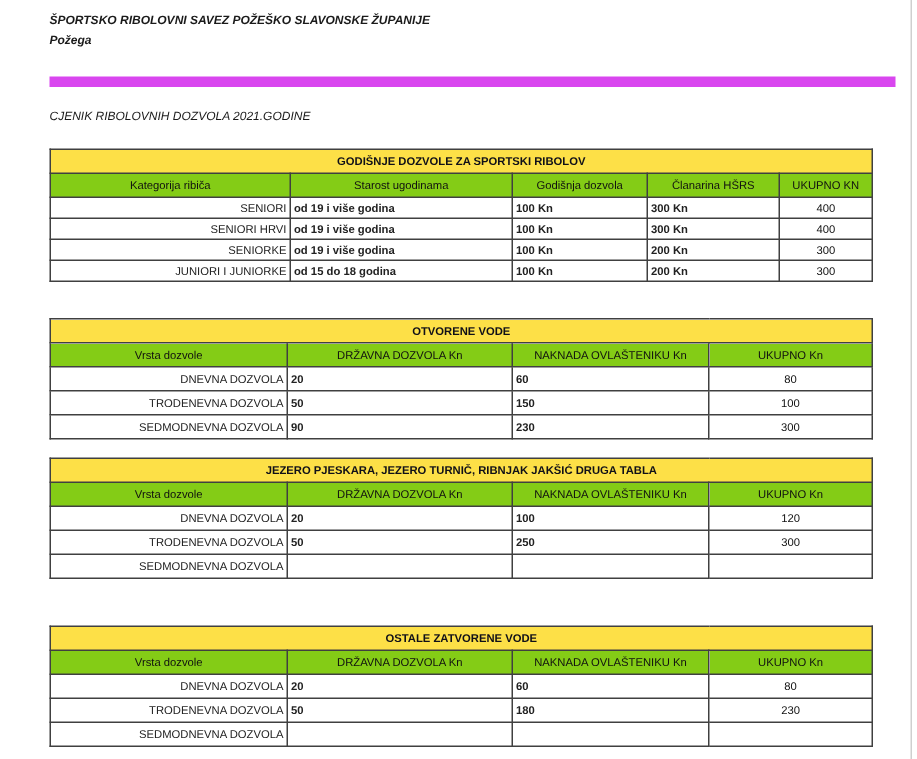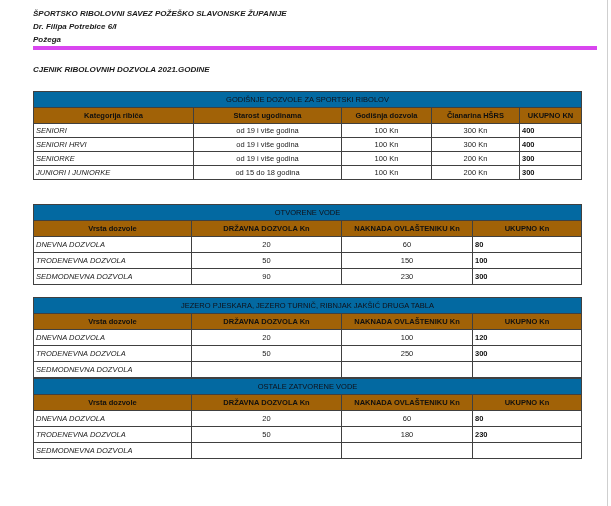--- a/index.html
+++ b/index.html
@@ -8,90 +8,89 @@
     width: 611px; height: 506px;
     background: #ffffff;
     font-family: "Liberation Sans", sans-serif;
     position: relative;
     overflow: hidden;
   }
   .doc { position: absolute; left: 33px; top: 7px; width: 567px; }
 
   .letterhead {
     width: 564px;
-    border-bottom: 4px solid #d946ef;
-    padding-bottom: 0;
+    border-bottom: 7px solid #d946ef;
+    padding-bottom: 18px;
   }
   .letterhead .lh-line {
     font-size: 8px; font-weight: bold; font-style: italic;
     line-height: 13px; color: #1a1a1a; white-space: nowrap;
   }
   .doc-title {
     margin-top: 15px;
-    font-size: 8px; font-weight: bold; font-style: italic;
+    font-size: 8px; font-weight: normal; font-style: italic;
     color: #1a1a1a; white-space: nowrap;
   }
 
   table {
     border-collapse: collapse;
     width: 548px;
     table-layout: fixed;
     border: 1.5px solid #2e2e2e;
   }
   td {
     border: 1px solid #404040;
     font-size: 7.5px;
     color: #222222;
     padding: 0 2px;
     height: 14px;
     overflow: hidden;
     white-space: nowrap;
     vertical-align: middle;
   }
   .title-row td {
-    background: #0369a1;
-    font-weight: normal;
+    background: #fde047;
+    font-weight: bold;
     color: #101018;
     height: 16px;
   }
   .title-center td { text-align: center; }
   .title-left td { text-align: center; }
   .head-row td {
-    background: #a16207;
-    font-weight: bold;
+    background: #84cc16;
+    font-weight: normal;
     text-align: center;
     color: #101010;
     height: 16px;
   }
-  .body-row td.c-left { text-align: left; font-style: italic; }
-  .body-row td.c-mid  { text-align: center; }
-  .body-row td.c-tot  { font-weight: bold; color: #111; }
+  .body-row td.c-left { text-align: right; }
+  .body-row td.c-mid  { text-align: left; font-weight: bold; }
+  .body-row td.c-tot  { text-align: center; font-weight: normal; color: #111; }
 
   .t1 { margin-top: 17px; }
   .t2 { margin-top: 24px; }
   .t2 td { height: 16px; }
   .t3 { margin-top: 12px; }
   .t3 td { height: 16px; margin-top: 16px; }
-  .t4 { margin-top: 0; }
+  .t4 { margin-top: 31px; }
   .t4 td { height: 16px; }
 
   .viewport-edge {
     position: absolute; left: 607px; top: 0;
     width: 1px; height: 506px;
     background: #cfcfcf;
   }
 </style>
 </head>
 <body>
 
 <div class="doc">
 
   <div class="letterhead">
     <div class="lh-line">ŠPORTSKO RIBOLOVNI SAVEZ POŽEŠKO SLAVONSKE ŽUPANIJE</div>
-    <div class="lh-line">Dr. Filipa Potrebice 6/I</div>
     <div class="lh-line">Požega</div>
   </div>
 
   <div class="doc-title">CJENIK RIBOLOVNIH DOZVOLA 2021.GODINE</div>
 
   <table class="t1">
     <colgroup>
       <col style="width:160px">
         <col style="width:148px">
         <col style="width:90px">

